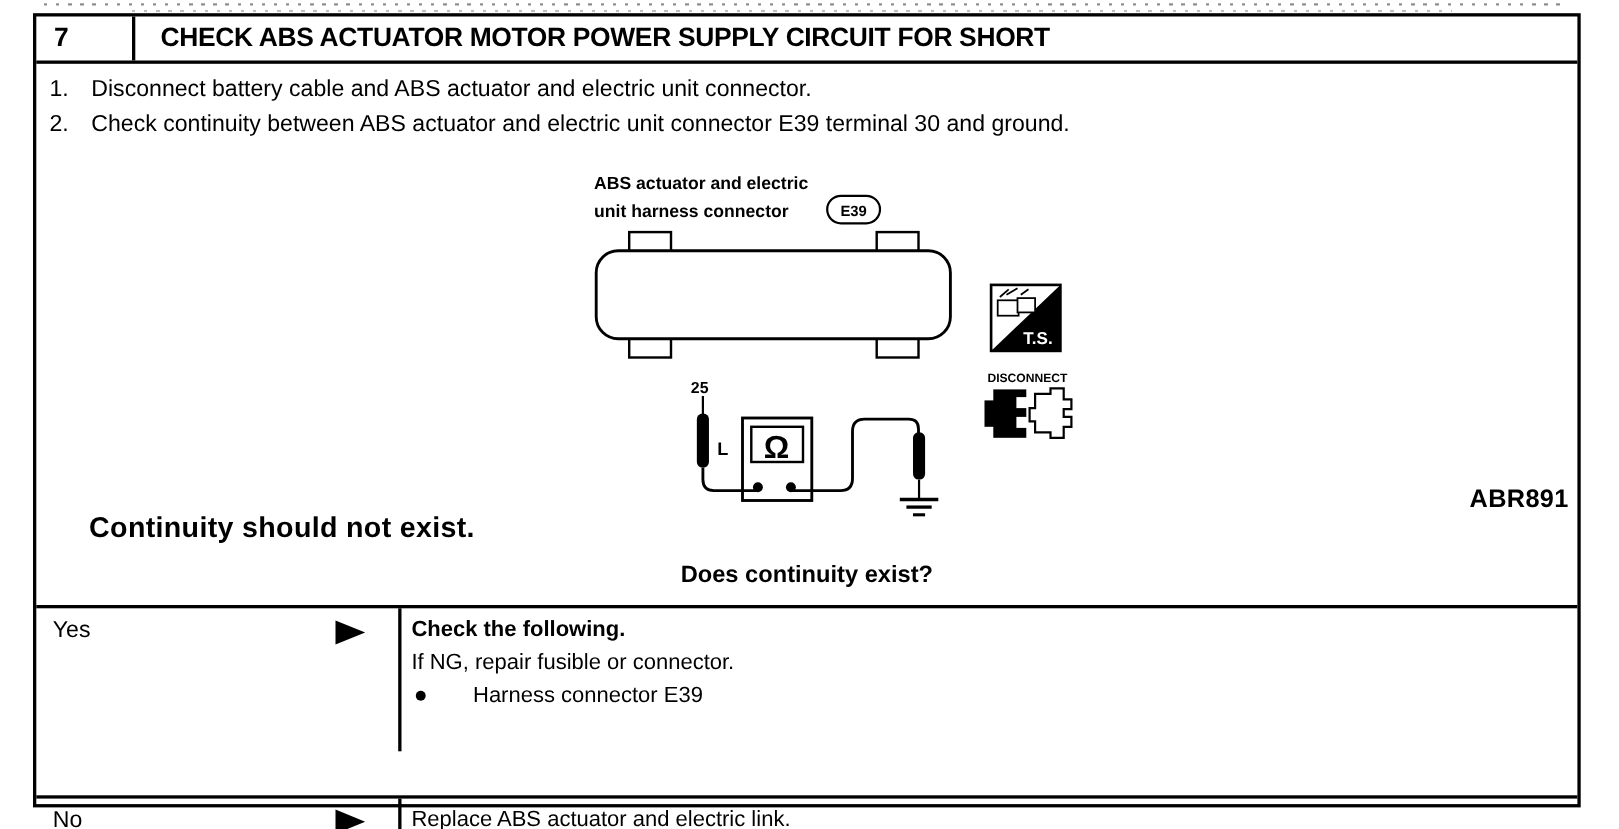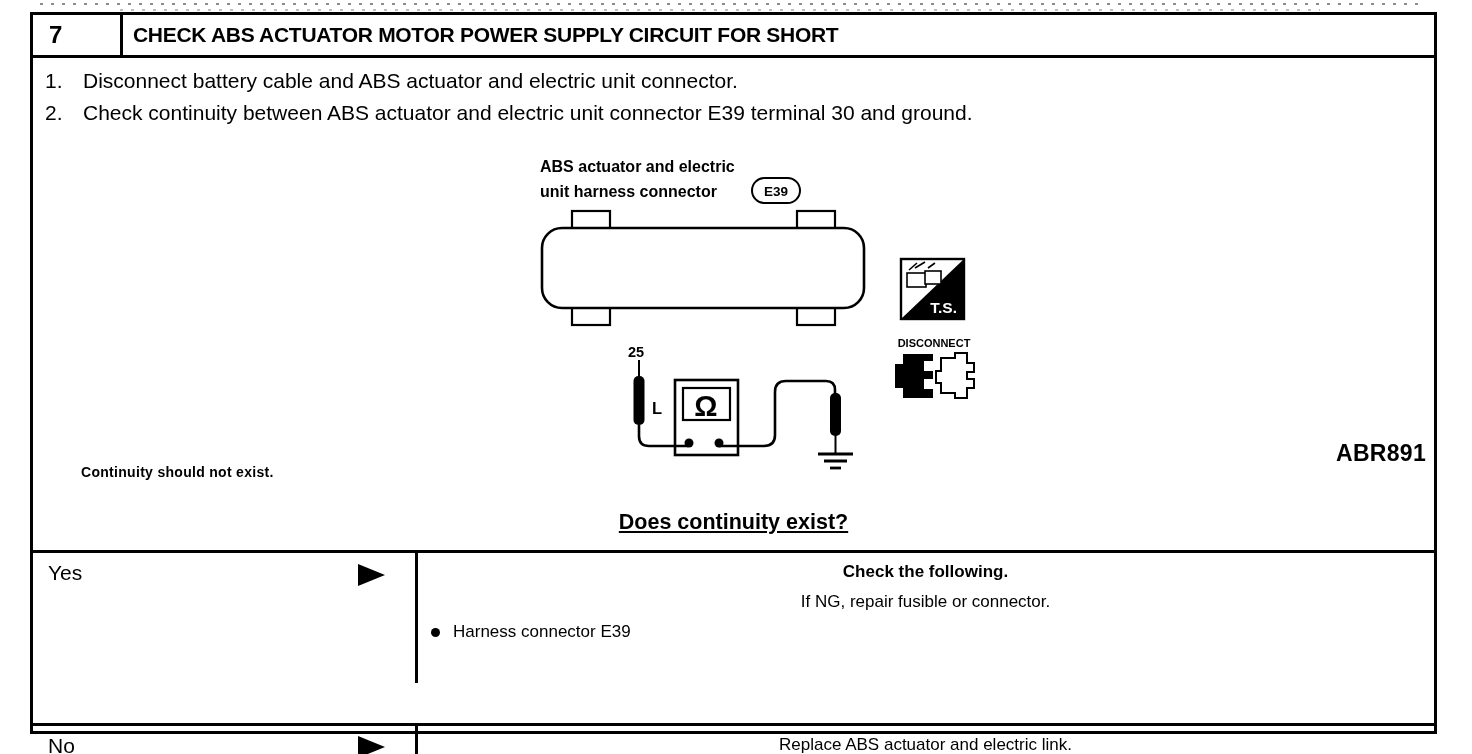--- a/index.html
+++ b/index.html
@@ -13,45 +13,45 @@
     background:repeating-linear-gradient(90deg,#000 0 3px,transparent 3px 11px); }
   .scan-noise.n2 { top:9px; left:120px; width:1200px; opacity:.25; }
 
   .doc-table {
     position:absolute; left:30px; top:12px; width:1407px; height:722px;
     border:3px solid #000; background:#fff; display:flex; flex-direction:column;
   }
   .header-row { display:flex; height:43px; border-bottom:3px solid #000; flex:none; }
   .step-cell { width:90px; flex:none; border-right:3px solid #000; display:flex; align-items:center;
     padding-left:16px; font-weight:bold; font-size:24px; }
-  .title-cell { flex:1; display:flex; align-items:center; padding-left:10px;
-    font-weight:bold; font-size:21px; letter-spacing:-0.3px; white-space:nowrap; }
+  .title-cell { flex:1; display:flex; align-items:center; padding-left:23px;
+    font-weight:bold; font-size:24px; letter-spacing:-0.3px; white-space:nowrap; }
 
   .body-row { position:relative; flex:none; height:492px; }
   .steps { padding:7px 0 0 12px; font-size:21px; }
   .step { display:flex; line-height:32px; }
   .step-num { width:38px; flex:none; }
 
   .figure-svg { position:absolute; left:467px; top:82px; }
 
-  .continuity-note { position:absolute; left:48px; top:406px; font-weight:bold; font-size:14px; letter-spacing:0.3px; }
-  .question { position:absolute; left:0; right:0; top:452px; text-align:center; font-weight:bold; font-size:21.5px;text-decoration:underline; }
+  .continuity-note { position:absolute; left:48px; top:406px; font-weight:bold; font-size:26px; letter-spacing:0.3px; }
+  .question { position:absolute; left:0; right:0; top:452px; text-align:center; font-weight:bold; font-size:21.5px; }
   .figure-code { position:absolute; right:8px; top:382px; font-weight:bold; font-size:23px; letter-spacing:0.3px; }
 
   .decision-row { display:flex; border-top:3px solid #000; flex:none; }
   .decision-row.yes { height:133px; }
   .decision-row.no { flex:1;margin-top:40px; }
-  .answer-cell { width:385px; flex:none; border-right:3px solid #000; position:relative;
+  .answer-cell { width:332px; flex:none; border-right:3px solid #000; position:relative;
     font-size:21px; padding:8px 0 0 15px; }
   .arrow-icon { position:absolute; right:30px; top:11px; width:0; height:0;
     border-top:11px solid transparent; border-bottom:11px solid transparent; border-left:27px solid #000; }
   .decision-row.no .arrow-icon { top:10px; }
-  .action-cell { flex:1; padding:4px 10px 12px 9px; font-size:17px; line-height:30px;text-align:center; }
+  .action-cell { flex:1; padding:4px 10px 12px 9px; font-size:20px; line-height:30px; }
   .action-heading { font-weight:bold; }
-  .bullet-line { display:flex; align-items:flex-start; }
+  .bullet-line { display:flex; align-items:flex-start;gap:30px; }
   .bullet-icon { flex:none; width:9px; height:9px; border-radius:50%; background:#000; margin:11px 13px 0 4px; }
 </style>
 </head>
 <body>
 
 <div class="page">
   <div class="scan-noise"></div>
   <div class="scan-noise n2"></div>
 
   <div class="doc-table">

